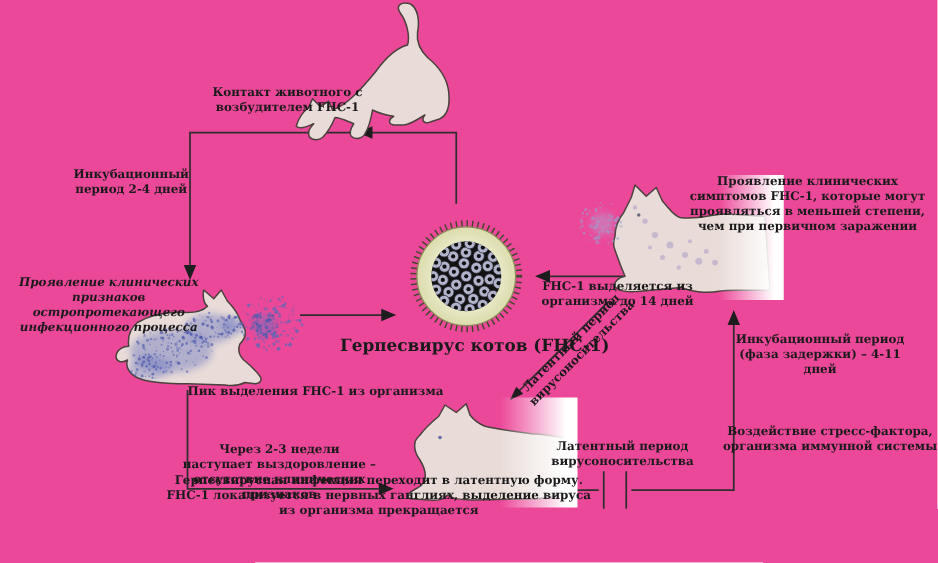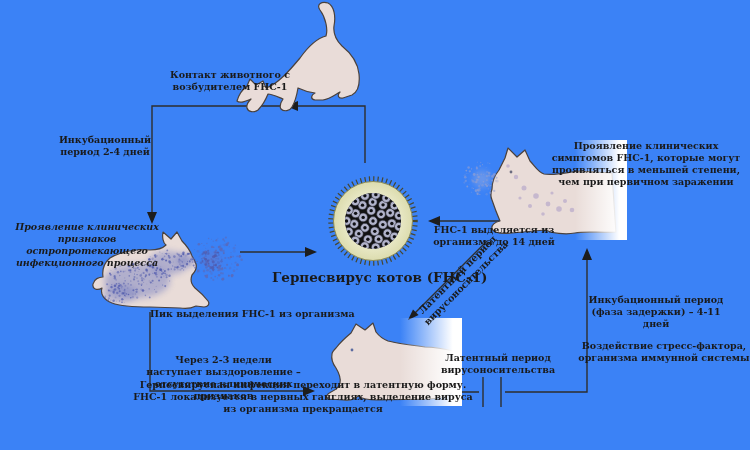--- a/index.html
+++ b/index.html
@@ -1,16 +1,16 @@
 <!DOCTYPE html>
 <html><head>
 <meta charset="utf-8">
 <style>
   html,body{margin:0;padding:0;background:#fff;}
-  .canvas{position:relative;width:750px;height:450px;background:#3b82f6;overflow:hidden;
+  .canvas{position:relative;width:750px;height:450px;background:#ec4899;overflow:hidden;
           font-family:"DejaVu Serif",serif;}
   .canvas svg{position:absolute;left:0;top:0;}
   .label{position:absolute;font-family:"DejaVu Serif",serif;font-weight:700;
          font-size:9.5px;line-height:1.28;color:#1a1a1a;text-align:center;}
   .label.big{font-size:13.5px;white-space:nowrap;}
   .label.rot{transform:rotate(-45deg);transform-origin:50% 50%;}
   .cat{fill:#e9dcd8;stroke:#4a413c;stroke-width:1.2;stroke-linejoin:round;}
   .flow{fill:none;stroke:#2e2e2e;stroke-width:1.4;}
   .ah{fill:#1d1d1d;}
 </style>
@@ -761,21 +761,21 @@
   <div class="label" style="left:150px;top:308px;width:180px;white-space:nowrap;text-align:center;">Пик выделения FHC-1 из организма</div>
 
   <div class="label big" style="left:272px;top:269px;width:200px;">Герпесвирус котов (FHC-1)</div>
 
   <div class="label" style="left:420px;top:184px;width:148px;margin-top:40px;">FHC-1 выделяется из организма до 14 дней</div>
 
   <div class="label" style="left:548px;top:140px;width:196px;">Проявление клинических симптомов FHC-1, которые могут проявляться в меньшей степени, чем при первичном заражении</div>
 
   <div class="label rot" style="left:402px;top:267px;width:120px;">Латентный период вирусоносительства</div>
 
-  <div class="label" style="left:586px;top:266px;width:140px;margin-top:28px;">Инкубационный период (фаза задержки) – 4-11 дней</div>
+  <div class="label" style="left:586px;top:266px;width:140px;">Инкубационный период (фаза задержки) – 4-11 дней</div>
 
   <div class="label" style="left:578px;top:340px;width:172px;">Воздействие стресс-фактора, организма иммунной системы</div>
 
   <div class="label" style="left:428px;top:352px;width:140px;">Латентный период вирусоносительства</div>
 
   <div class="label" style="left:146px;top:354px;width:155px;">Через 2-3 недели наступает выздоровление – отсутствие клинических признаков</div>
 
   <div class="label" style="left:128px;top:379px;width:350px;">Герпесвирусная инфекция переходит в латентную форму. FHC-1 локализуется в нервных ганглиях, выделение вируса из организма прекращается</div>
 </div>
 

